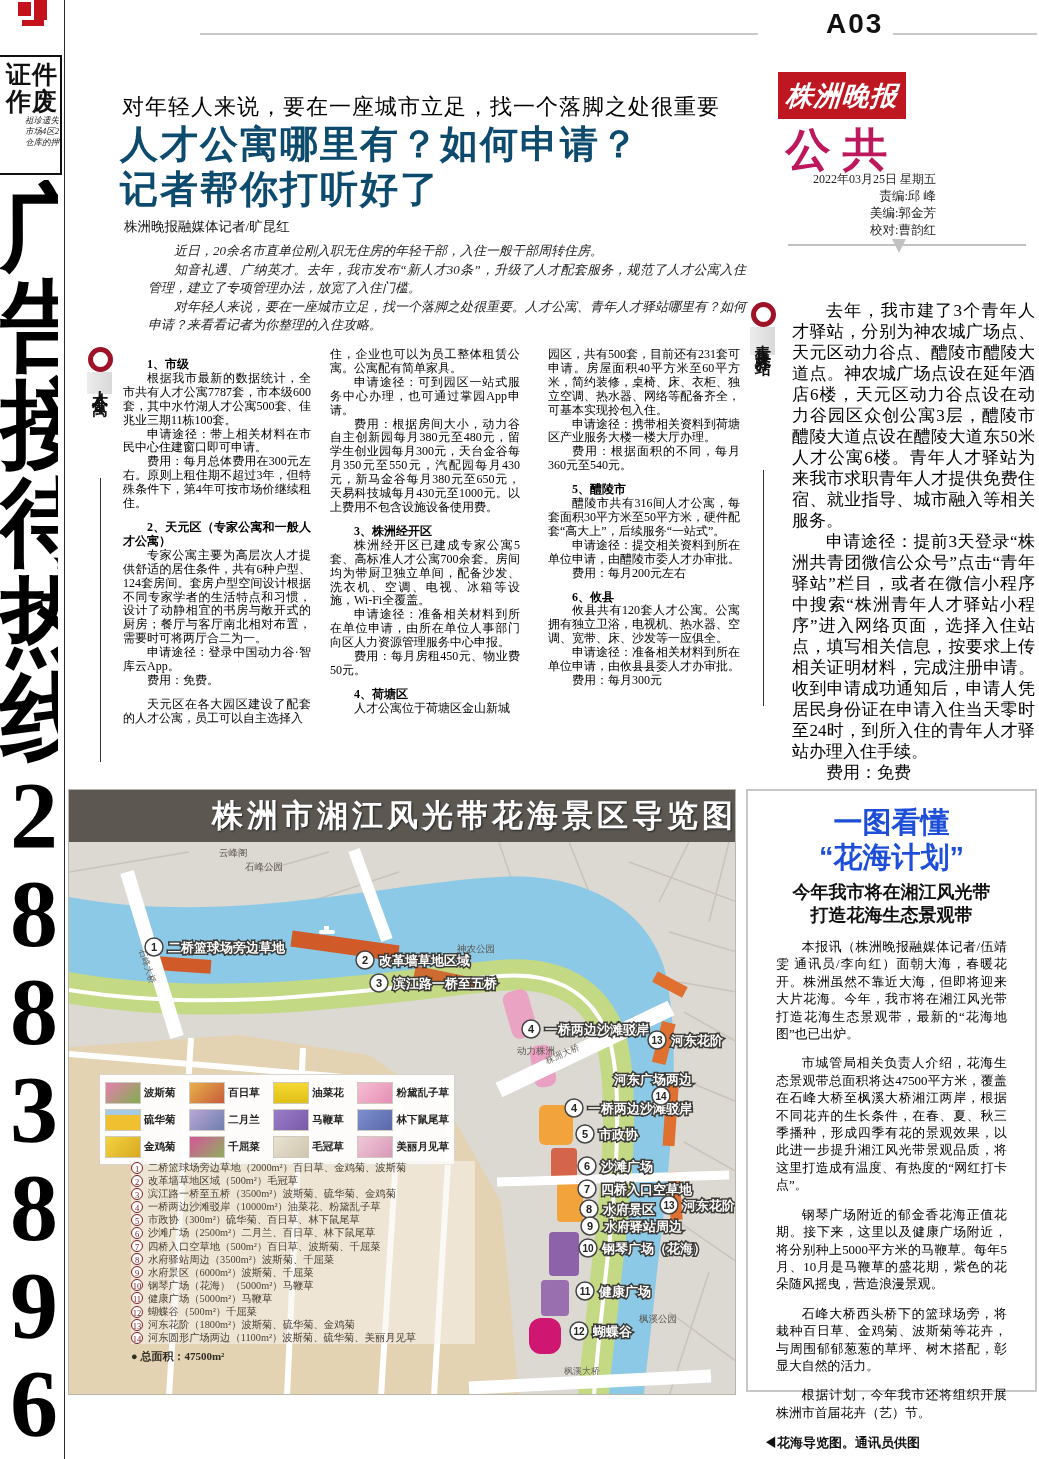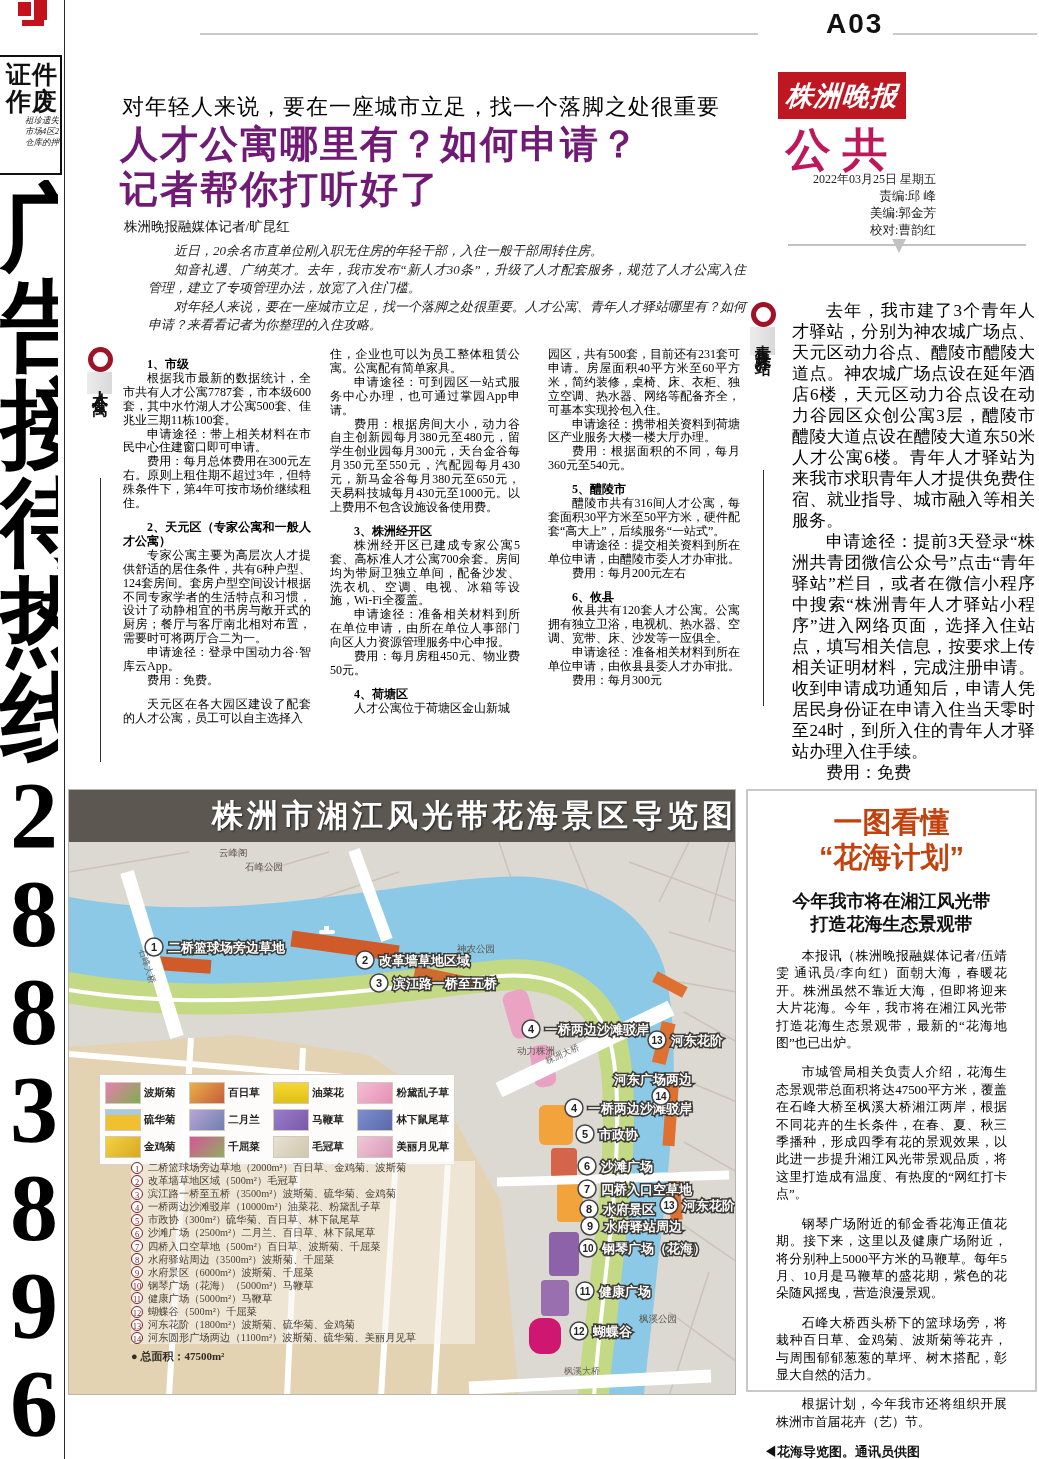--- a/index.html
+++ b/index.html
@@ -38,21 +38,21 @@
     font-weight:bold;font-size:45px;letter-spacing:12px;color:#be185d;font-family:"Liberation Serif",serif;}
   .mast-date{position:absolute;left:756px;top:171px;width:180px;text-align:right;font-size:12px;color:#222;}
   .mast-editors{position:absolute;left:756px;top:188px;width:180px;text-align:right;font-size:12.5px;line-height:17px;color:#222;}
   .mast-chevron{position:absolute;left:788px;top:244px;width:238px;height:2px;background:#c2c2c2;}
   .mast-chevron .v{position:absolute;left:104px;top:-5px;width:14px;height:14px;background:#c2c2c2;
     clip-path:polygon(0 0,100% 0,50% 100%);}
   
   .kicker{position:absolute;left:122px;top:92px;width:640px;font-family:"Liberation Sans",sans-serif;
     font-size:22px;letter-spacing:1px;color:#000;}
   .main-title{position:absolute;left:120px;top:122px;width:650px;font-family:"Liberation Sans",sans-serif;
-    font-weight:bold;font-size:38px;line-height:45px;letter-spacing:2px;color:#701a75;}
+    font-weight:bold;font-size:38px;line-height:45px;letter-spacing:2px;color:#0c4a6e;}
   .byline{position:absolute;left:124px;top:218px;font-size:13.5px;color:#111;}
   
   .intro{position:absolute;left:148px;top:242px;width:598px;font-size:13px;line-height:18.5px;
     font-style:italic;color:#222;}
   .intro p{margin:0;text-indent:2em;text-align:justify;}
   
   .ring{width:15px;height:15px;border:5px solid #9e1328;border-radius:50%;background:#fff;}
   .vlabel{writing-mode:vertical-rl;font-weight:bold;font-size:16px;letter-spacing:3px;color:#111;
     background:linear-gradient(to right,#ececec,#d9d9d9);padding:5px 2px;}
   .apt-ring{position:absolute;left:88px;top:347px;}
@@ -100,23 +100,23 @@
   .legend-list{position:absolute;left:62px;top:371px;width:344px;font-size:10.3px;line-height:13.1px;
     color:#4a4036;background:rgba(247,244,239,0.55);}
   .legend-list .row{display:flex;align-items:flex-start;gap:5px;}
   .ln{flex:0 0 12px;width:12px;height:12px;margin-top:0.5px;border:1px solid #7a2020;border-radius:50%;
     color:#7a2020;font-size:8.5px;line-height:12px;text-align:center;box-sizing:border-box;background:#fff;}
   .legend-total{position:absolute;left:62px;top:559px;font-size:11px;font-weight:bold;color:#2f2a24;}
   
   .flower-article{position:absolute;left:746px;top:789px;width:291px;height:603px;
     border:2px solid #c8c8c8;box-sizing:border-box;padding:14px 16px 8px 16px;background:#fff;}
   .fa-title{font-family:"Liberation Sans",sans-serif;font-weight:bold;font-size:29px;line-height:35px;
-    text-align:center;color:#c2410c;}
+    text-align:center;color:#1d4ed8;}
   .fa-sub{font-family:"Liberation Sans",sans-serif;font-weight:bold;font-size:18px;line-height:23px;
-    text-align:center;color:#111;margin-top:15px;}
+    text-align:center;color:#111;margin-top:6px;}
   .fa-body{margin-top:8px;font-size:12.9px;line-height:17.4px;text-align:justify;color:#000;}
   .fa-body p{margin:12px;text-indent:2em;}
   .fa-caption{margin-top:10px;font-size:13px;font-weight:bold;color:#111;}
   svg text{font-family:"Liberation Sans",sans-serif;}
   .mk-label{font-size:13px;font-weight:bold;fill:#ffffff;stroke:#3c3a36;stroke-width:3px;paint-order:stroke;}
   .pl-label{font-size:9.5px;fill:#5a564e;}
   .br-label{font-size:9px;fill:#6b665e;}
 </style>
 </head>
 <body>

